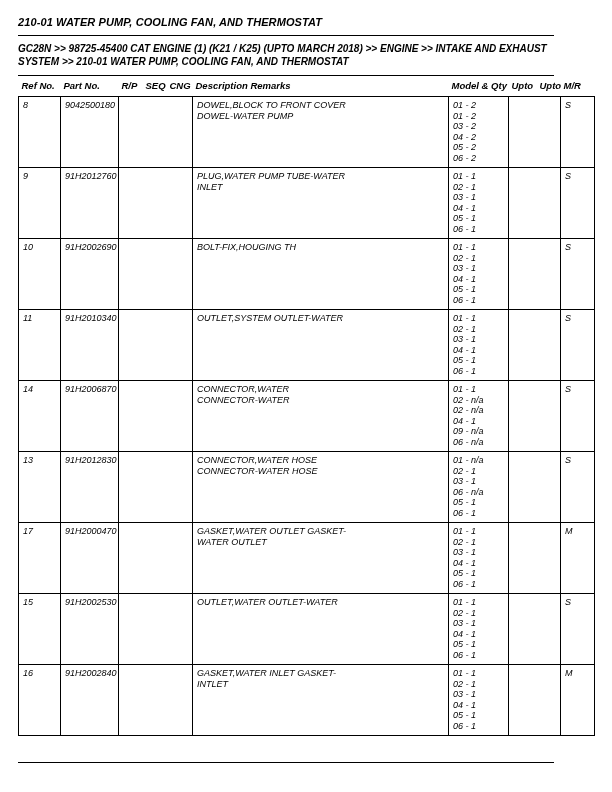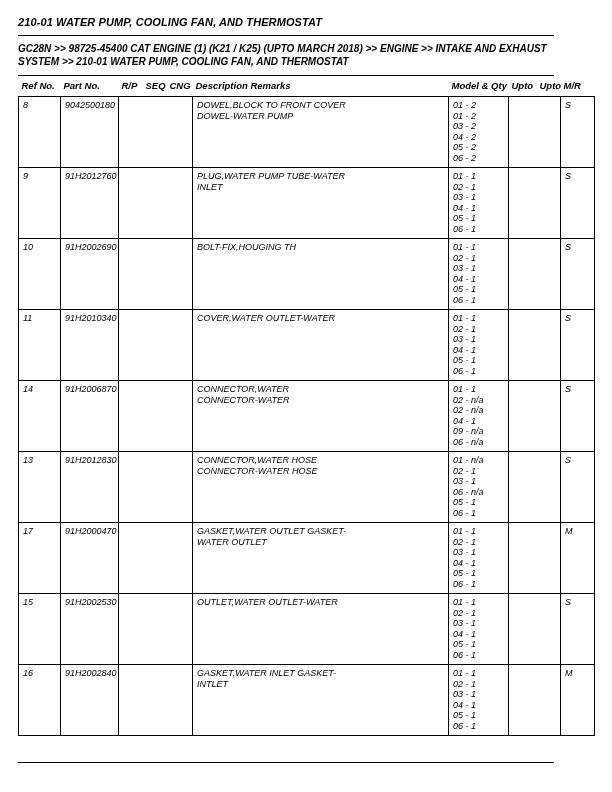--- a/index.html
+++ b/index.html
@@ -182,21 +182,21 @@
         </tr>
         <tr>
           <td class="c-ref" colspan="1">
             <div class="line">11</div>
           </td>
           <td class="c-part" colspan="1">
             <div class="line">91H2010340</div>
           </td>
           <td class="c-empty" colspan="3"></td>
           <td class="c-desc" colspan="1">
-            <div class="line">COVER,WATER OUTLET-WATER</div>
+            <div class="line">OUTLET,SYSTEM OUTLET-WATER</div>
           </td>
           <td class="c-qty" colspan="1">
             <div class="line">01 - 1</div>
             <div class="line">02 - 1</div>
             <div class="line">03 - 1</div>
             <div class="line">04 - 1</div>
             <div class="line">05 - 1</div>
             <div class="line">06 - 1</div>
           </td>
           <td class="c-empty" colspan="2"></td>

